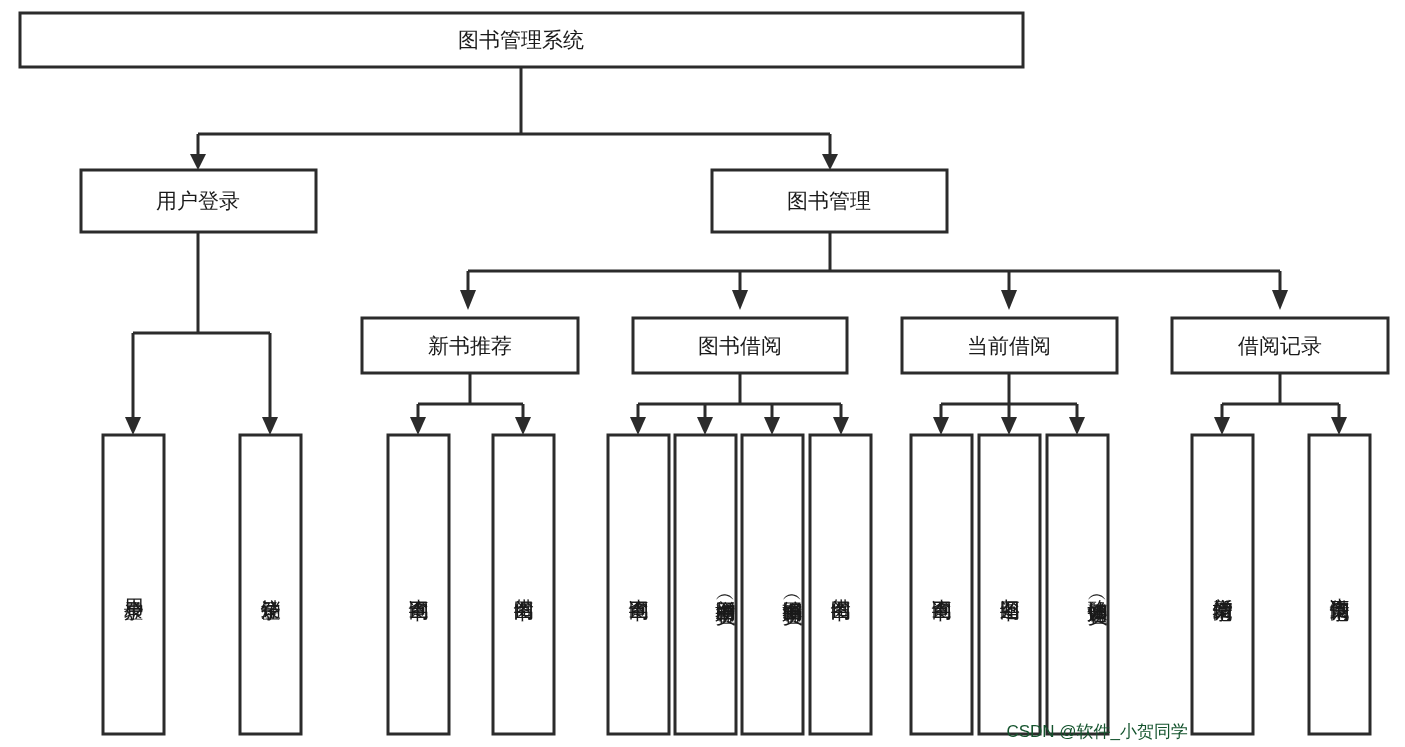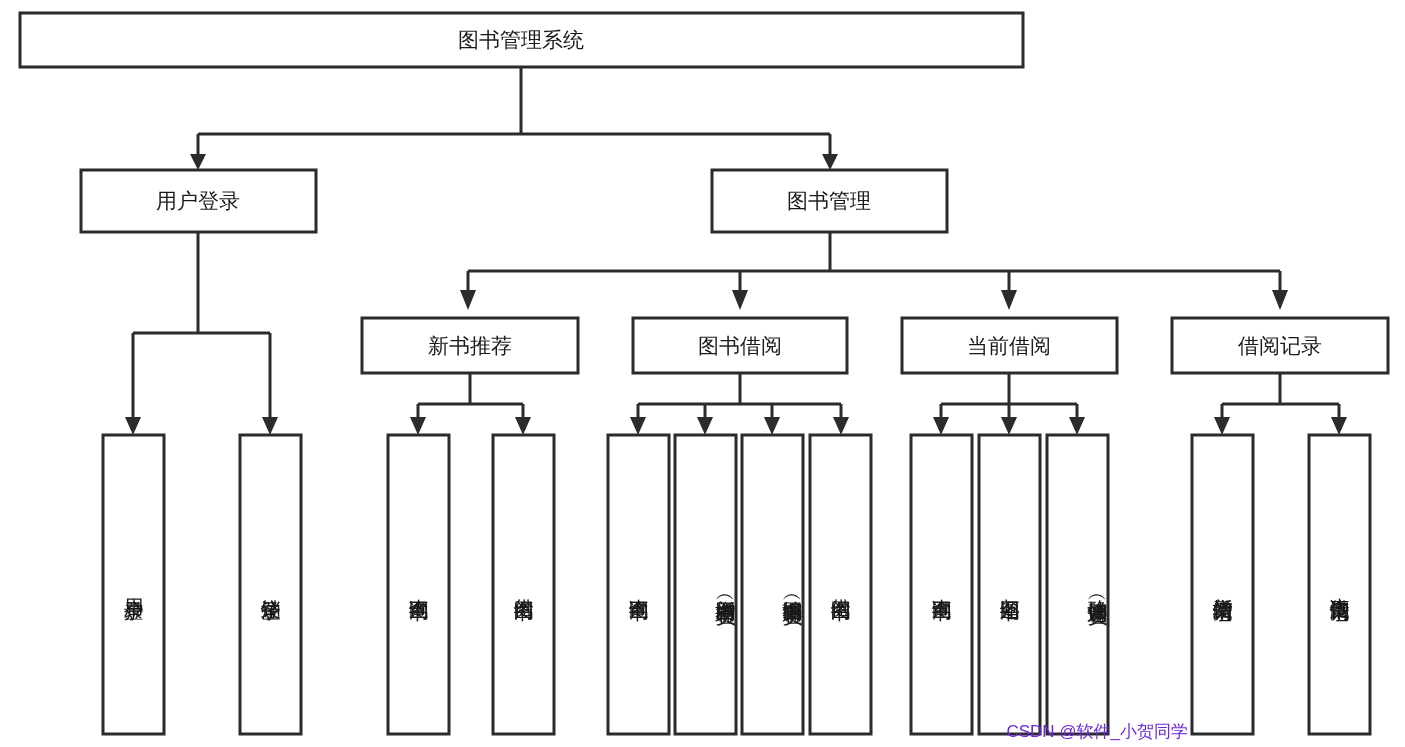--- a/index.html
+++ b/index.html
@@ -66,21 +66,21 @@
   }
   .node-label-v.centered {
     align-items: center;
   }
   .watermark {
     position: absolute;
     right: 8px;
     bottom: 4px;
     font-family: "Liberation Sans", "DejaVu Sans", sans-serif;
     font-size: 17px;
-    color: #6d28d9;
+    color: #14532d;
     white-space: nowrap;
     user-select: none;
   }
 </style>
 </head>
 <body>
 
 <div id="diagram-root">
 
   <svg class="diagram-canvas" viewBox="0 0 1405 747">

